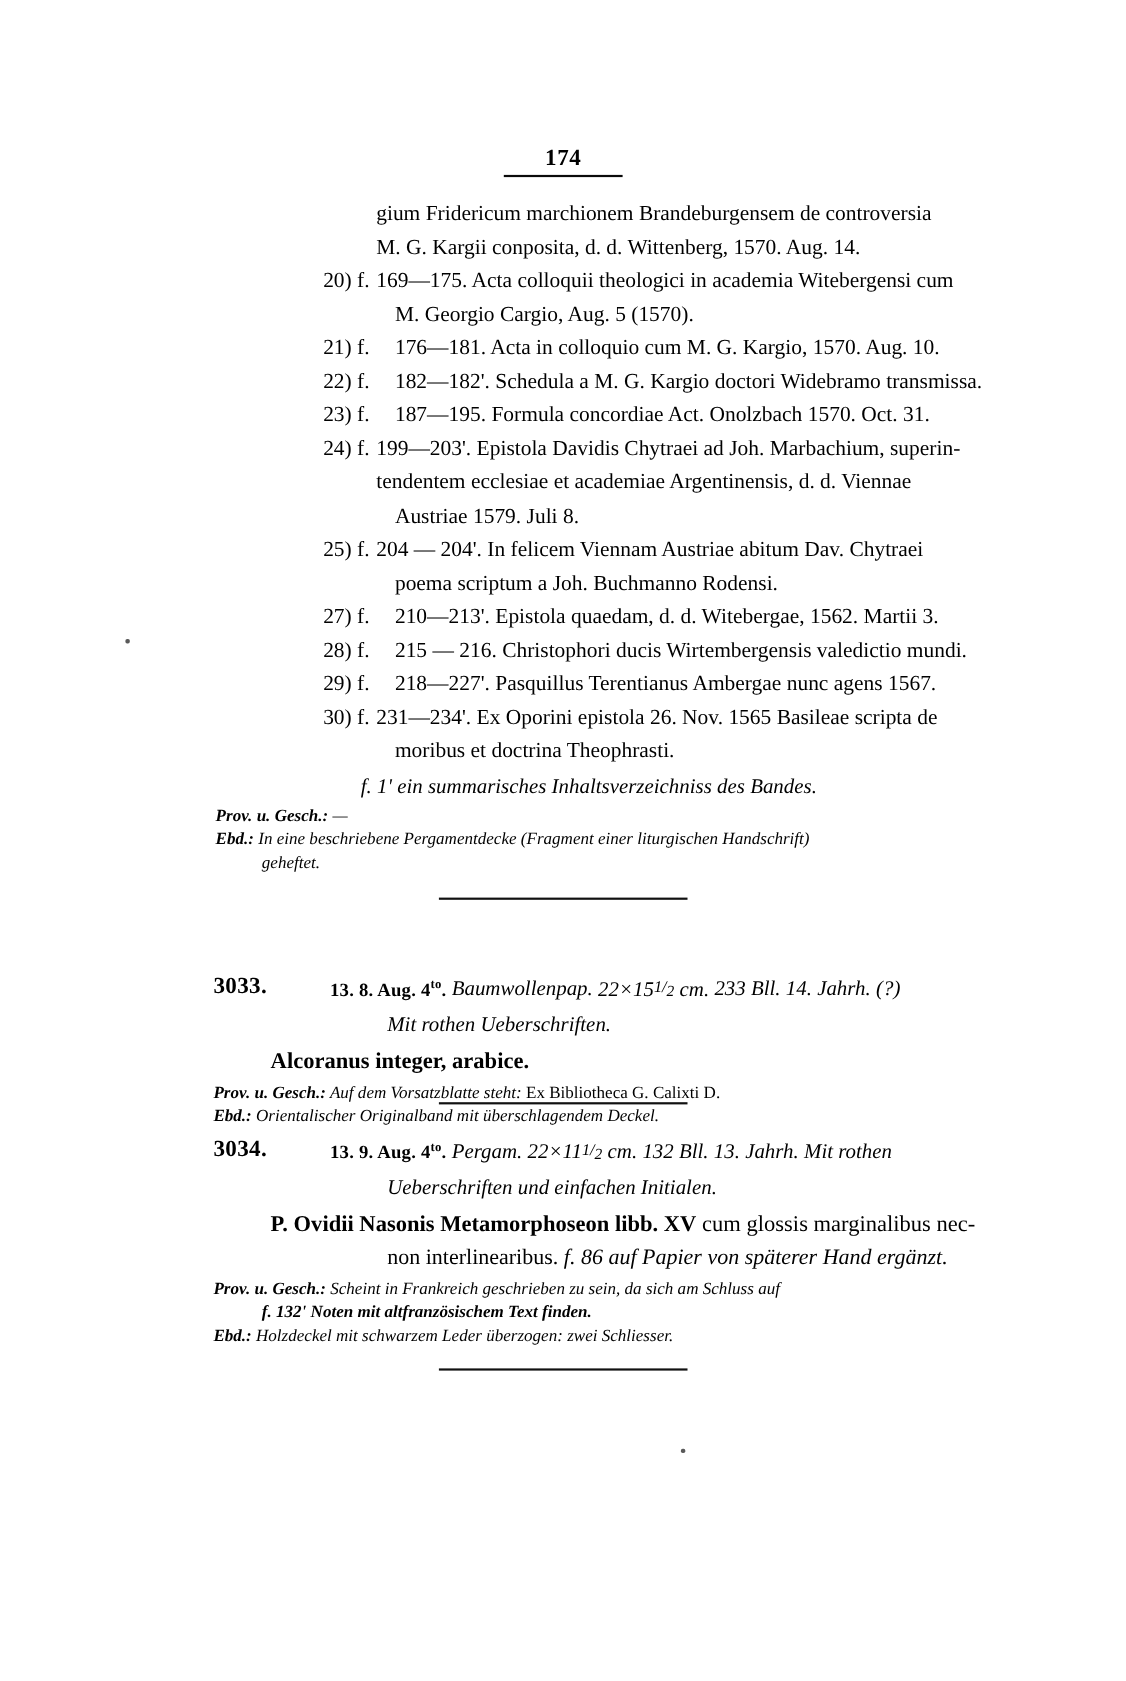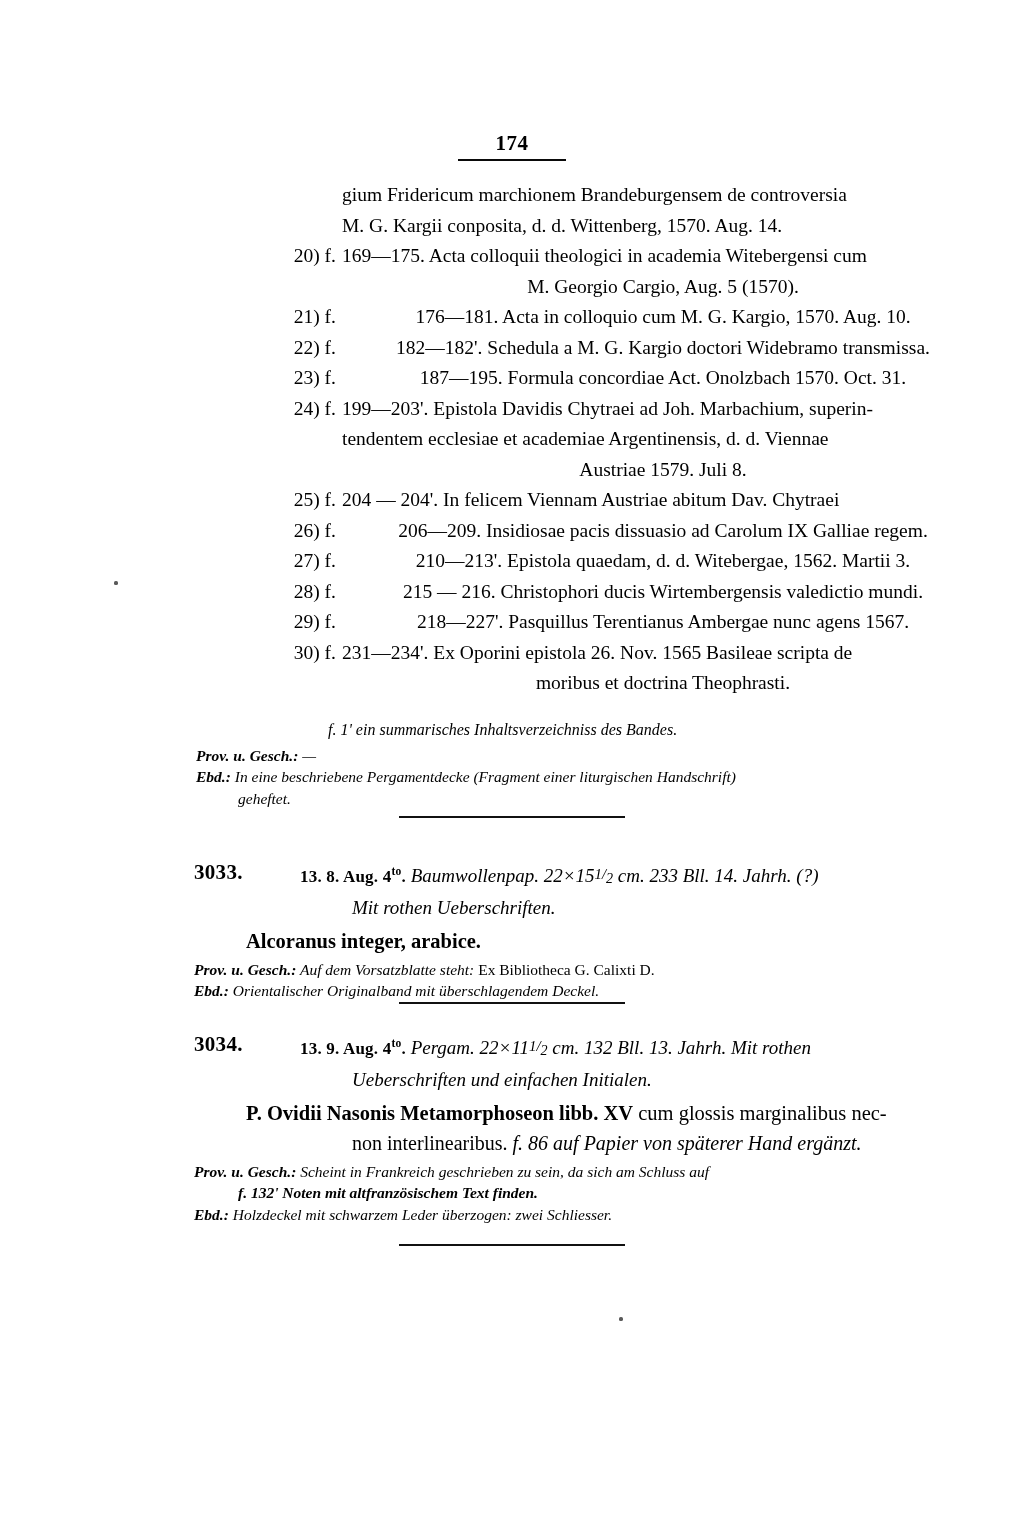--- a/index.html
+++ b/index.html
@@ -85,30 +85,31 @@
   .num-item .body {
     display: block;
     text-align: justify;
     text-justify: inter-word;
   }
   .num-item .body > .line {
     display: block;
     text-align: justify;
   }
   .num-item .body > .line.last {
-    text-align: center;
+    text-align: left;
+    margin-left: 17px;
   }
 
   
   .summary-line {
-    font-size: 16px;
+    font-size: 19px;
     font-style: italic;
     line-height: 30px;
     margin-left: 134px;
-    margin-top: 16px;
+    margin-top: 2px;
   }
 
   
   .small-note {
     font-size: 15.5px;
     line-height: 21.5px;
     font-style: italic;
     margin-left: 2px;
   }
   .small-note .lbl {
@@ -273,29 +274,24 @@
           <span class="line">199—203'. Epistola Davidis Chytraei ad Joh. Marbachium, superin-</span>
           <span class="line">tendentem ecclesiae et academiae Argentinensis, d. d. Viennae</span>
           <span class="line last">Austriae 1579. Juli 8.</span>
         </span>
       </div>
 
       <div class="num-item">
         <span class="marker">25) f.</span>
         <span class="body">
           <span class="line">204 — 204'. In felicem Viennam Austriae abitum Dav. Chytraei</span>
-        </span>
-      </div>
-
-      <div class="num-item">
-        <span class="marker">26) f.</span>
-        <span class="body">
-          <span class="line last">206—209. Insidiosae pacis dissuasio ad Carolum IX Galliae regem.</span>
-        </span>
-      </div>
+          <span class="line last">poema scriptum a Joh. Buchmanno Rodensi.</span>
+        </span>
+      </div>
+
 
       <div class="num-item">
         <span class="marker">27) f.</span>
         <span class="body">
           <span class="line last">210—213'. Epistola quaedam, d. d. Witebergae, 1562. Martii 3.</span>
         </span>
       </div>
 
       <div class="num-item">
         <span class="marker">28) f.</span>
@@ -330,21 +326,21 @@
       <div>
         <span class="lbl">Ebd.:</span><span> In eine beschriebene Pergamentdecke (Fragment einer liturgischen Handschrift)</span>
         <span class="indent">geheftet.</span>
       </div>
     </div>
 
   </div>
 
   <div class="divider" style="top:816px;"></div>
 
-  <div class="entry" style="top:860px;">
+  <div class="entry" style="top:884px;">
     <div class="entry-num">3033.</div>
 
     <div class="desc-line"><span class="bold-ro"><span>13. 8. Aug. 4</span><sup>to</sup><span>.</span></span> <span>Baumwollenpap.</span> <span><span>22</span><span>×</span><span>15</span><span class="frac"><span>1</span>/<span class="den">2</span></span> <span>cm.</span></span> <span>233 Bll.</span> <span>14. Jahrh. (?)</span></div>
 
     <div class="desc-cont">Mit rothen Ueberschriften.</div>
 
     <div class="title-line"><span>Alcoranus integer, arabice.</span></div>
 
     <div class="entry-note">
       <div>

